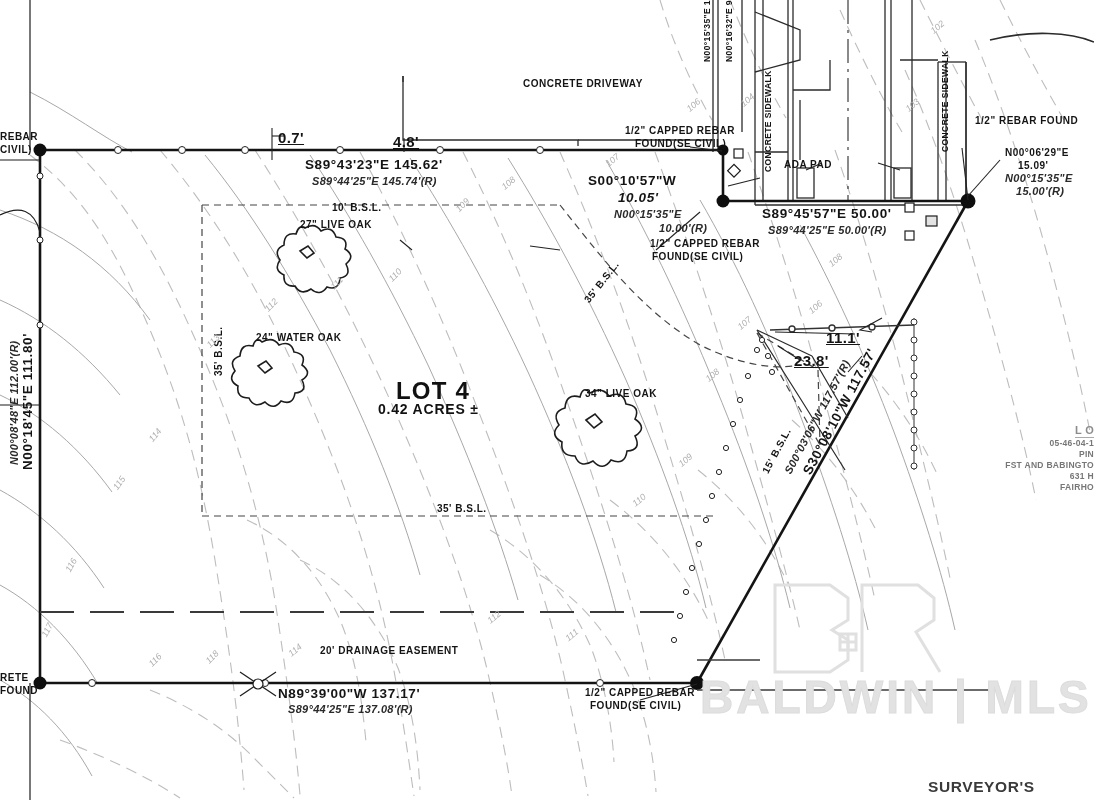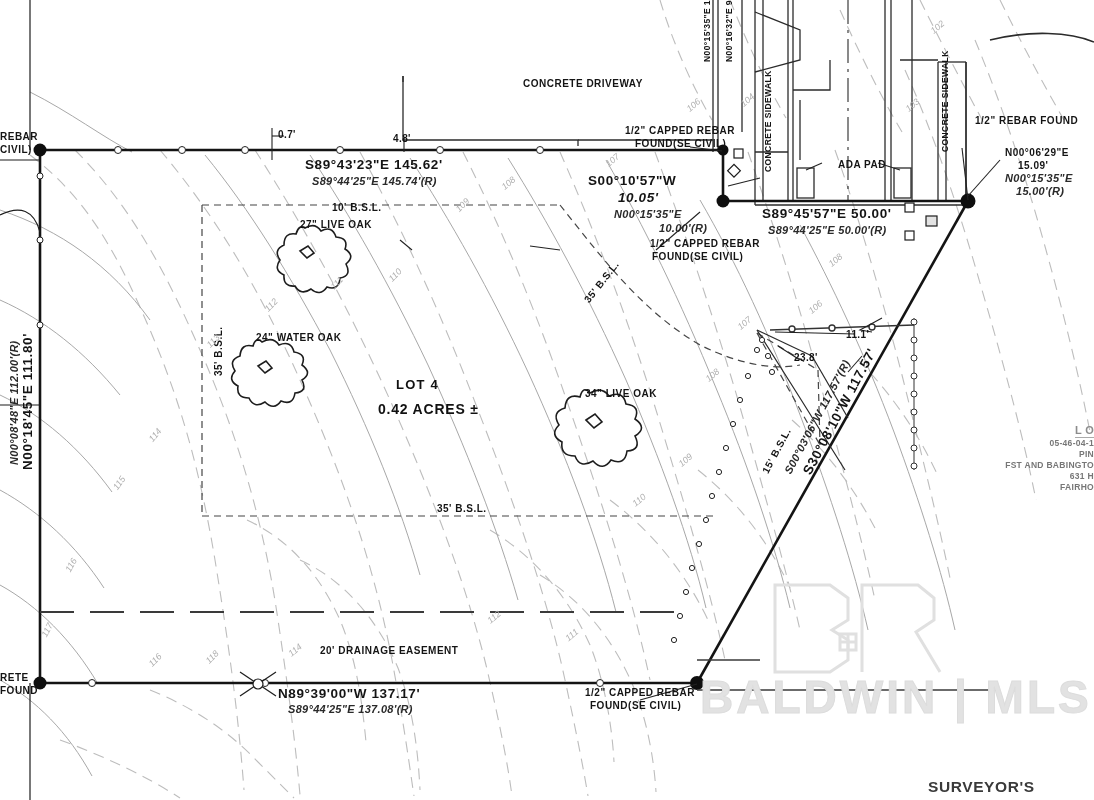--- a/index.html
+++ b/index.html
@@ -46,25 +46,26 @@
     font-size: 10px;
     font-weight: 700;
     letter-spacing: 0.5px;
   }
   .lbl-tiny {
     font-size: 8.5px;
     font-weight: 700;
     letter-spacing: 0.4px;
   }
   .lbl-dim {
-    font-size: 10px;
-    font-weight: 700;
+    font-size: 15px;
+    font-weight: 700;
+    text-decoration: underline;
   }
   .lot-title {
-    font-size: 13px;
+    font-size: 24px;
     font-weight: 700;
     letter-spacing: 1.2px;
     color: #111;
   }
   .lot-sub {
     font-size: 14px;
     font-weight: 700;
     letter-spacing: 0.8px;
     color: #111;
   }
@@ -433,25 +434,25 @@
   <div class="lbl lbl-small" style="left:582px; top:298px; transform:rotate(-52deg); transform-origin:left top;">35' B.S.L.</div>
   <div class="lbl lbl-small" style="left:320px; top:645px;">20' DRAINAGE EASEMENT</div>
 
   <div class="lbl lbl-small" style="left:300px; top:219px;">27" LIVE OAK</div>
   <div class="lbl lbl-small" style="left:256px; top:332px;">24" WATER OAK</div>
   <div class="lbl lbl-small" style="left:585px; top:388px;">34" LIVE OAK</div>
 
   <div class="lbl lbl-small" style="left:523px; top:78px;">CONCRETE DRIVEWAY</div>
   <div class="lbl lbl-tiny rot90" style="left:763px; top:172px;">CONCRETE SIDEWALK</div>
   <div class="lbl lbl-tiny rot90" style="left:940px; top:152px;">CONCRETE SIDEWALK</div>
-  <div class="lbl lbl-small" style="left:838px; top:159px;">ADA PAD</div>
+  <div class="lbl lbl-small" style="left:784px; top:159px;">ADA PAD</div>
 
   <div class="lbl lbl-dim" style="left:278px; top:129px;">0.7'</div>
   <div class="lbl lbl-dim" style="left:393px; top:133px;">4.8'</div>
-  <div class="lbl lbl-dim" style="left:846px; top:329px;">11.1'</div>
+  <div class="lbl lbl-dim" style="left:826px; top:329px;">11.1'</div>
   <div class="lbl lbl-dim" style="left:794px; top:352px;">23.8'</div>
 
   <div class="lbl lot-title" style="left:396px; top:377px;">LOT 4</div>
   <div class="lbl lot-sub" style="left:378px; top:401px;">0.42 ACRES ±</div>
 
   <div class="contour-num" style="left:501px; top:178px; transform:rotate(-40deg);">108</div>
   <div class="contour-num" style="left:605px; top:155px; transform:rotate(-40deg);">107</div>
   <div class="contour-num" style="left:686px; top:100px; transform:rotate(-40deg);">106</div>
   <div class="contour-num" style="left:740px; top:95px; transform:rotate(-40deg);">104</div>
   <div class="contour-num" style="left:905px; top:100px; transform:rotate(-40deg);">103</div>

